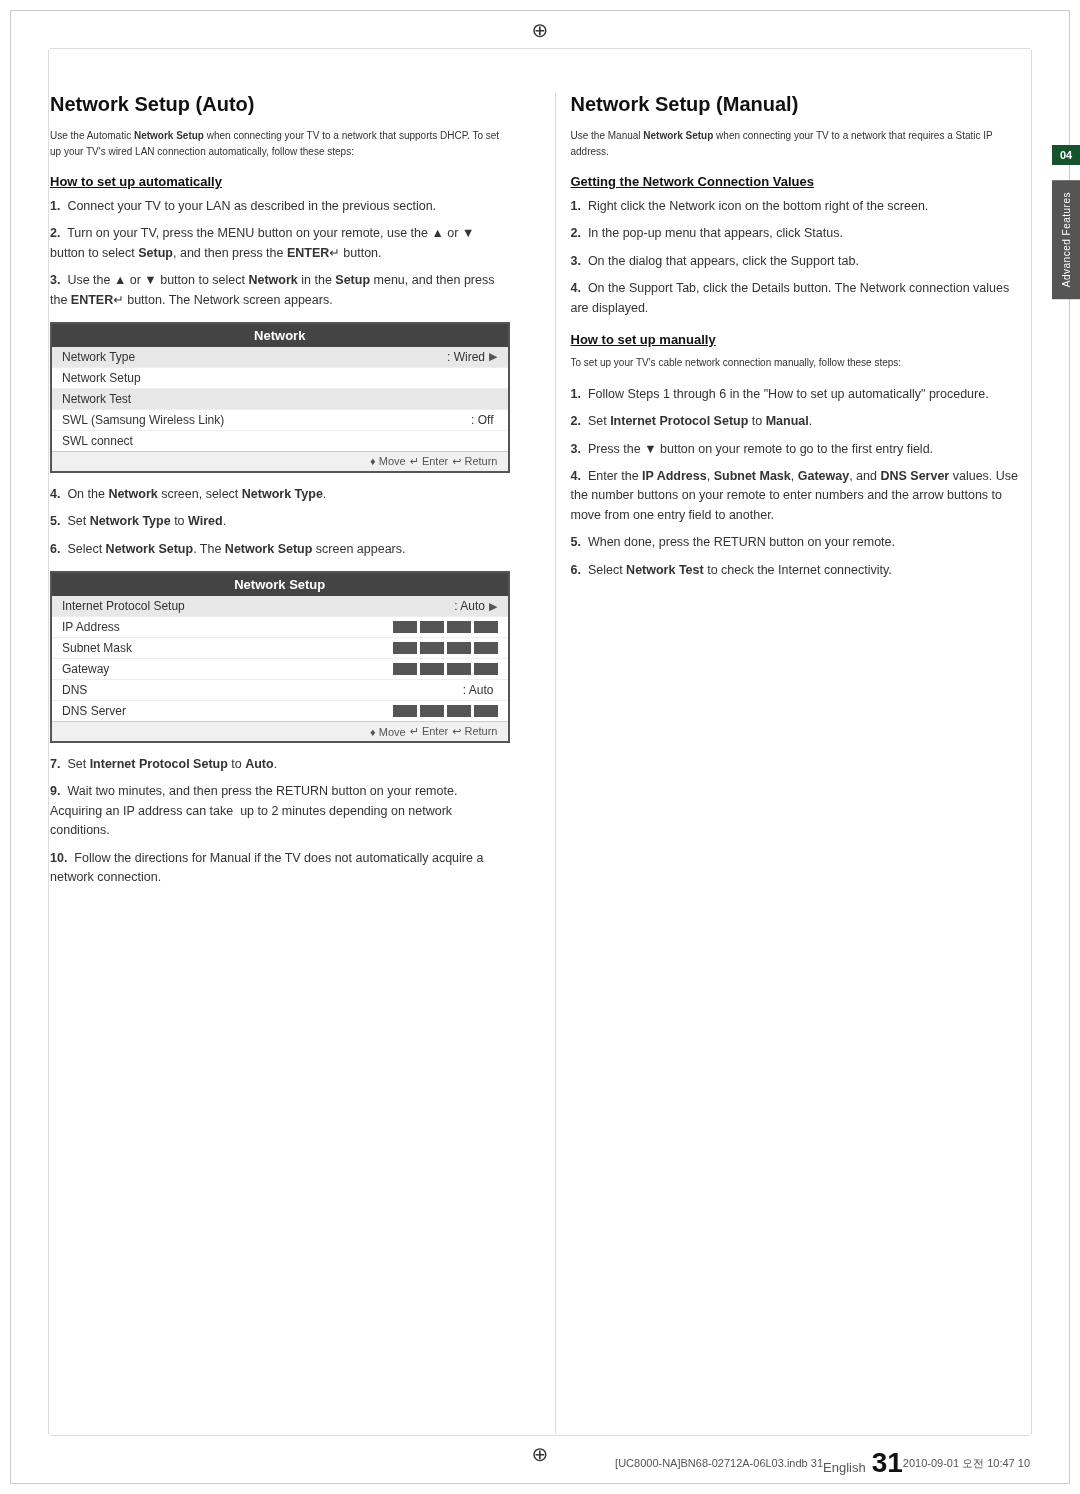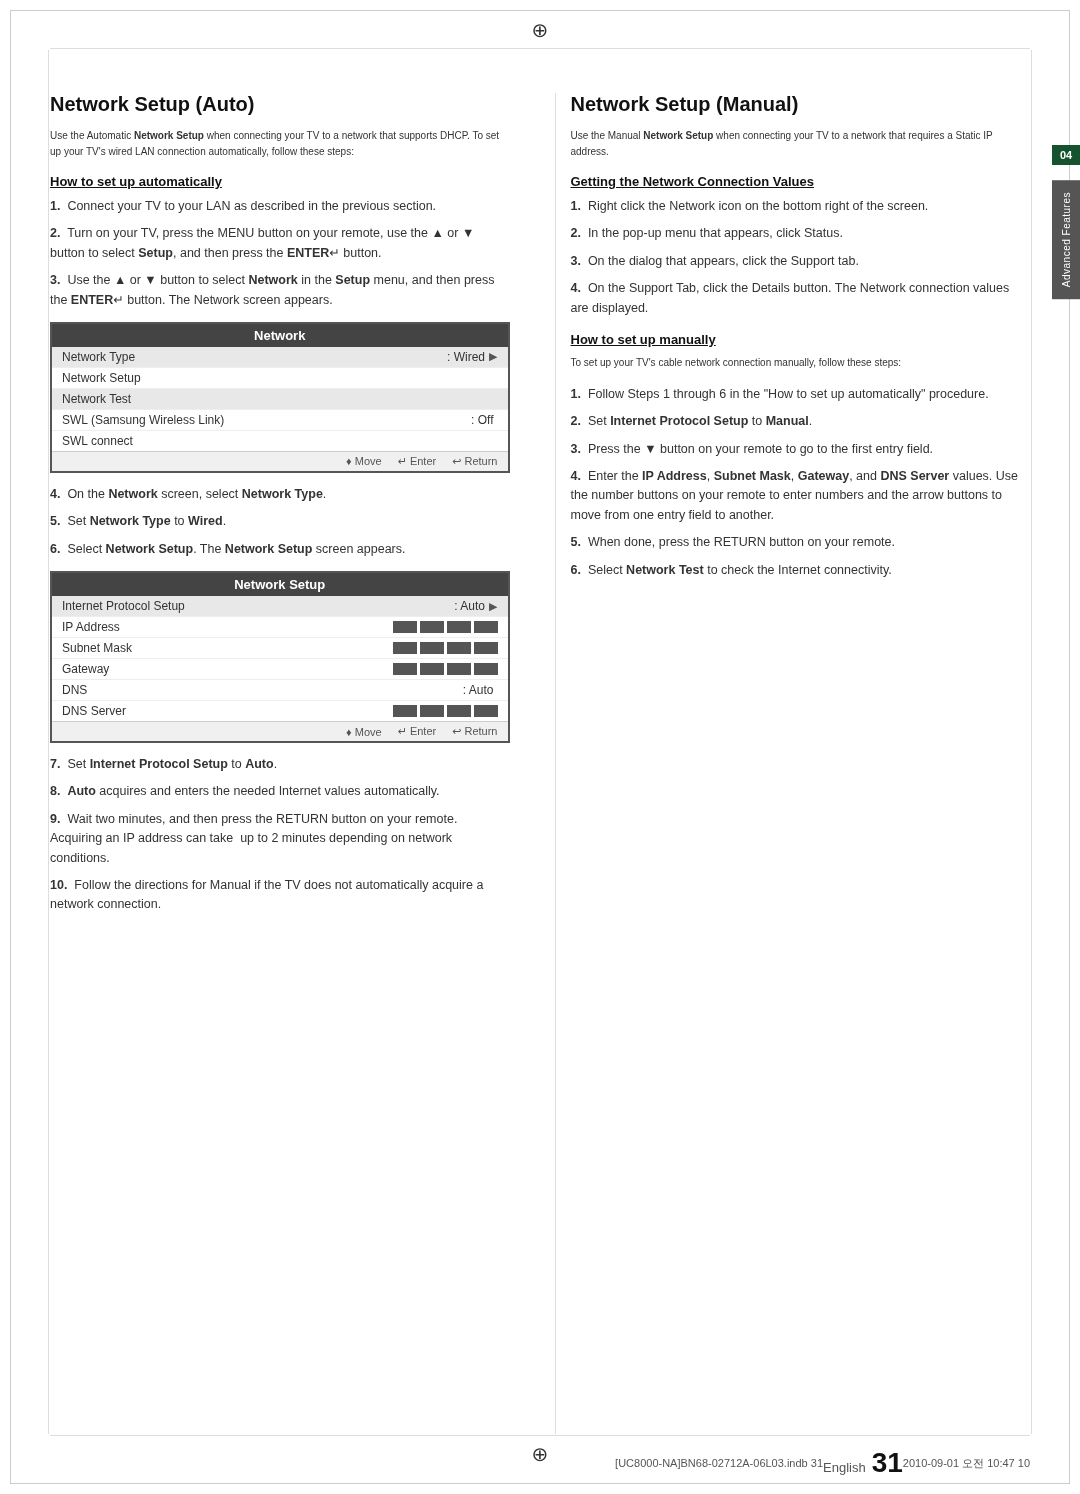--- a/index.html
+++ b/index.html
@@ -170,21 +170,21 @@
       font-size: 11px;
     }
 
     .network-box-footer {
       background: #f0f0f0;
       border-top: 1px solid #ccc;
       padding: 3px 10px;
       font-size: 11px;
       color: #555;
       display: flex;
-      gap: 16px;
+      gap: 4px;
       justify-content: flex-end;
     }
 
     .footer-item {
       display: flex;
       align-items: center;
       gap: 3px;
     }
 
     
@@ -410,23 +410,20 @@
       </div>
       <div class="network-box-footer">
         <span class="footer-item">♦ Move</span>
         <span class="footer-item">↵ Enter</span>
         <span class="footer-item">↩ Return</span>
       </div>
     </div>
 
     <div class="numbered-step">
       <span class="num">7.</span>&nbsp; Set <strong>Internet Protocol Setup</strong> to <strong>Auto</strong>.
-    </div>
-    <div class="numbered-step">
-      <span class="num">8.</span>&nbsp; <strong>Auto</strong> acquires and enters the needed Internet values automatically.
     </div>
     <div class="numbered-step">
       <span class="num">9.</span>&nbsp; Wait two minutes, and then press the RETURN button on your remote. Acquiring an IP address can take &nbsp;up to 2 minutes depending on network conditions.
     </div>
     <div class="numbered-step">
       <span class="num">10.</span>&nbsp; Follow the directions for Manual if the TV does not automatically acquire a network connection.
     </div>
 
   </div>
 

